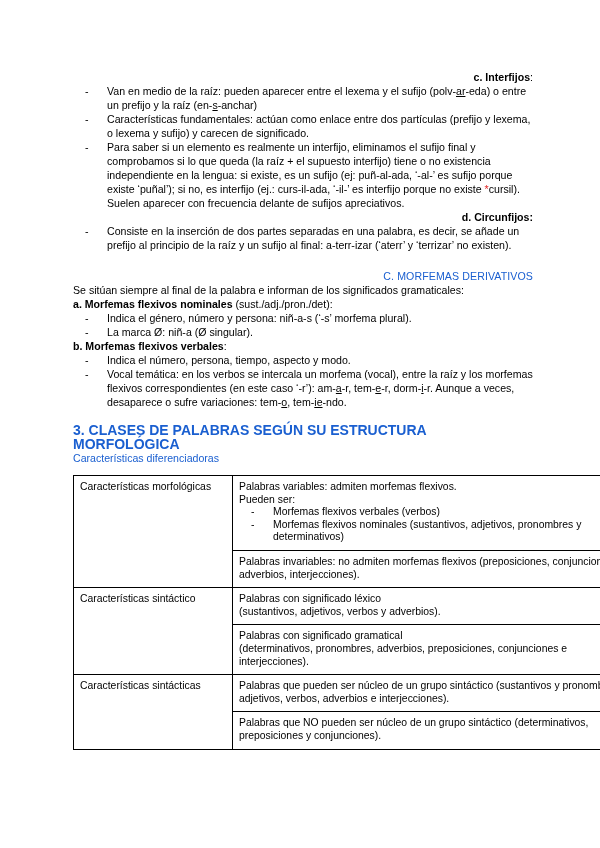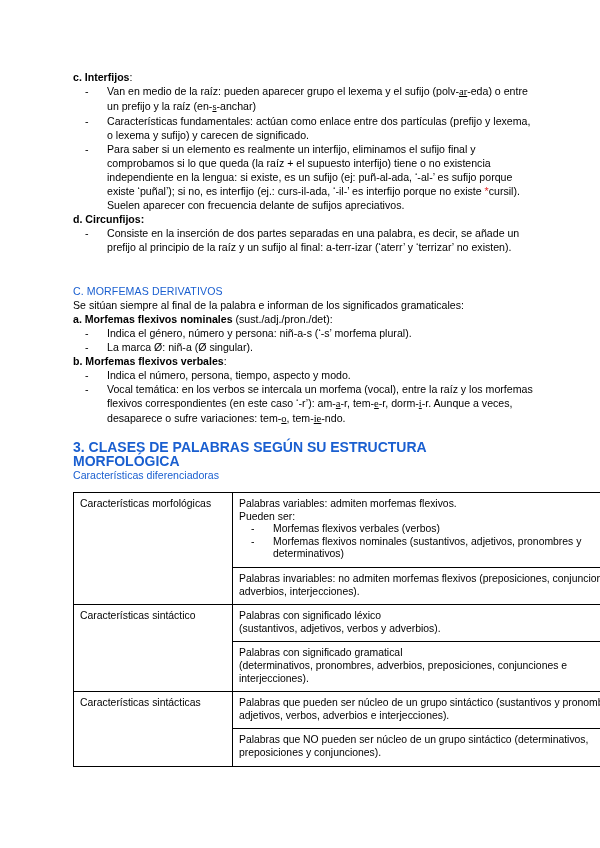--- a/index.html
+++ b/index.html
@@ -1,40 +1,40 @@
 <!DOCTYPE html>
 <html><head>
 <meta charset="utf-8">
 <style>
   html, body { margin: 0; padding: 0; background: #ffffff; }
   body { width: 600px; height: 848px; position: relative; overflow: hidden;
          font-family: "Liberation Sans", sans-serif; color: #000; font-size: 10.6px; line-height: 14px; }
   .page { position: absolute; left: 73px; top: 70px; width: 460px; }
-  .h-bold { font-weight: bold; }
+  .h-bold { font-weight: bold; text-align: right; }
   ul.dash { list-style: none; margin: 0; padding: 0 0 0 34px; }
   ul.dash li { position: relative; padding-left: 0; }
   ul.dash li::before { content: "-"; position: absolute; left: -22px; }
-  .blue-caps { color: #1a5fd0; letter-spacing: 0.1px; margin-top: 30px; }
+  .blue-caps { color: #1a5fd0; letter-spacing: 0.1px; margin-top: 17px; text-align: right; }
   .blue-h3 { color: #1a5fd0; font-weight: bold; margin-top: 14px; font-size: 14px; }
   .blue-sub { color: #1a5fd0; }
   .red { color: #e02020; }
-  u { text-decoration: underline; font-family: Liberation Serif, serif; }
+  u { text-decoration: underline; }
   table { border-collapse: collapse; margin-top: 10px; width: 556px; }
   td { border: 1px solid #000; vertical-align: top; padding: 5px 6px 6px 6px; font-size: 10.4px; line-height: 12.6px; }
   td.left { width: 146px; }
   td ul.dash { padding-left: 34px; }
 </style>
 </head>
 <body>
 
 <div class="page">
 
   <div class="h-bold"><span>c. Interfijos</span><span style="font-weight:normal">:</span></div>
   <ul class="dash">
-    <li><span>Van en medio de la raíz: pueden aparecer grupo el lexema y el sufijo (polv-</span><u>ar</u><span>-eda) o entre un prefijo y la raíz (en-</span><u>s</u><span>-anchar)</span></li>
+    <li><span>Van en medio de la raíz: pueden aparecer entre el lexema y el sufijo (polv-</span><u>ar</u><span>-eda) o entre un prefijo y la raíz (en-</span><u>s</u><span>-anchar)</span></li>
     <li>Características fundamentales: actúan como enlace entre dos partículas (prefijo y lexema, o lexema y sufijo) y carecen de significado.</li>
     <li><span>Para saber si un elemento es realmente un interfijo, eliminamos el sufijo final y comprobamos si lo que queda (la raíz + el supuesto interfijo) tiene o no existencia independiente en la lengua: si existe, es un sufijo (ej: puñ-al-ada, ‘-al-’ es sufijo porque existe ‘puñal’); si no, es interfijo (ej.: curs-il-ada, ‘-il-’ es interfijo porque no existe </span><span class="red">*</span><span>cursil). Suelen aparecer con frecuencia delante de sufijos apreciativos.</span></li>
   </ul>
 
   <div class="h-bold">d. Circunfijos:</div>
   <ul class="dash">
     <li>Consiste en la inserción de dos partes separadas en una palabra, es decir, se añade un prefijo al principio de la raíz y un sufijo al final: a-terr-izar (‘aterr’ y ‘terrizar’ no existen).</li>
   </ul>
 
   <div class="blue-caps">C. MORFEMAS DERIVATIVOS</div>

